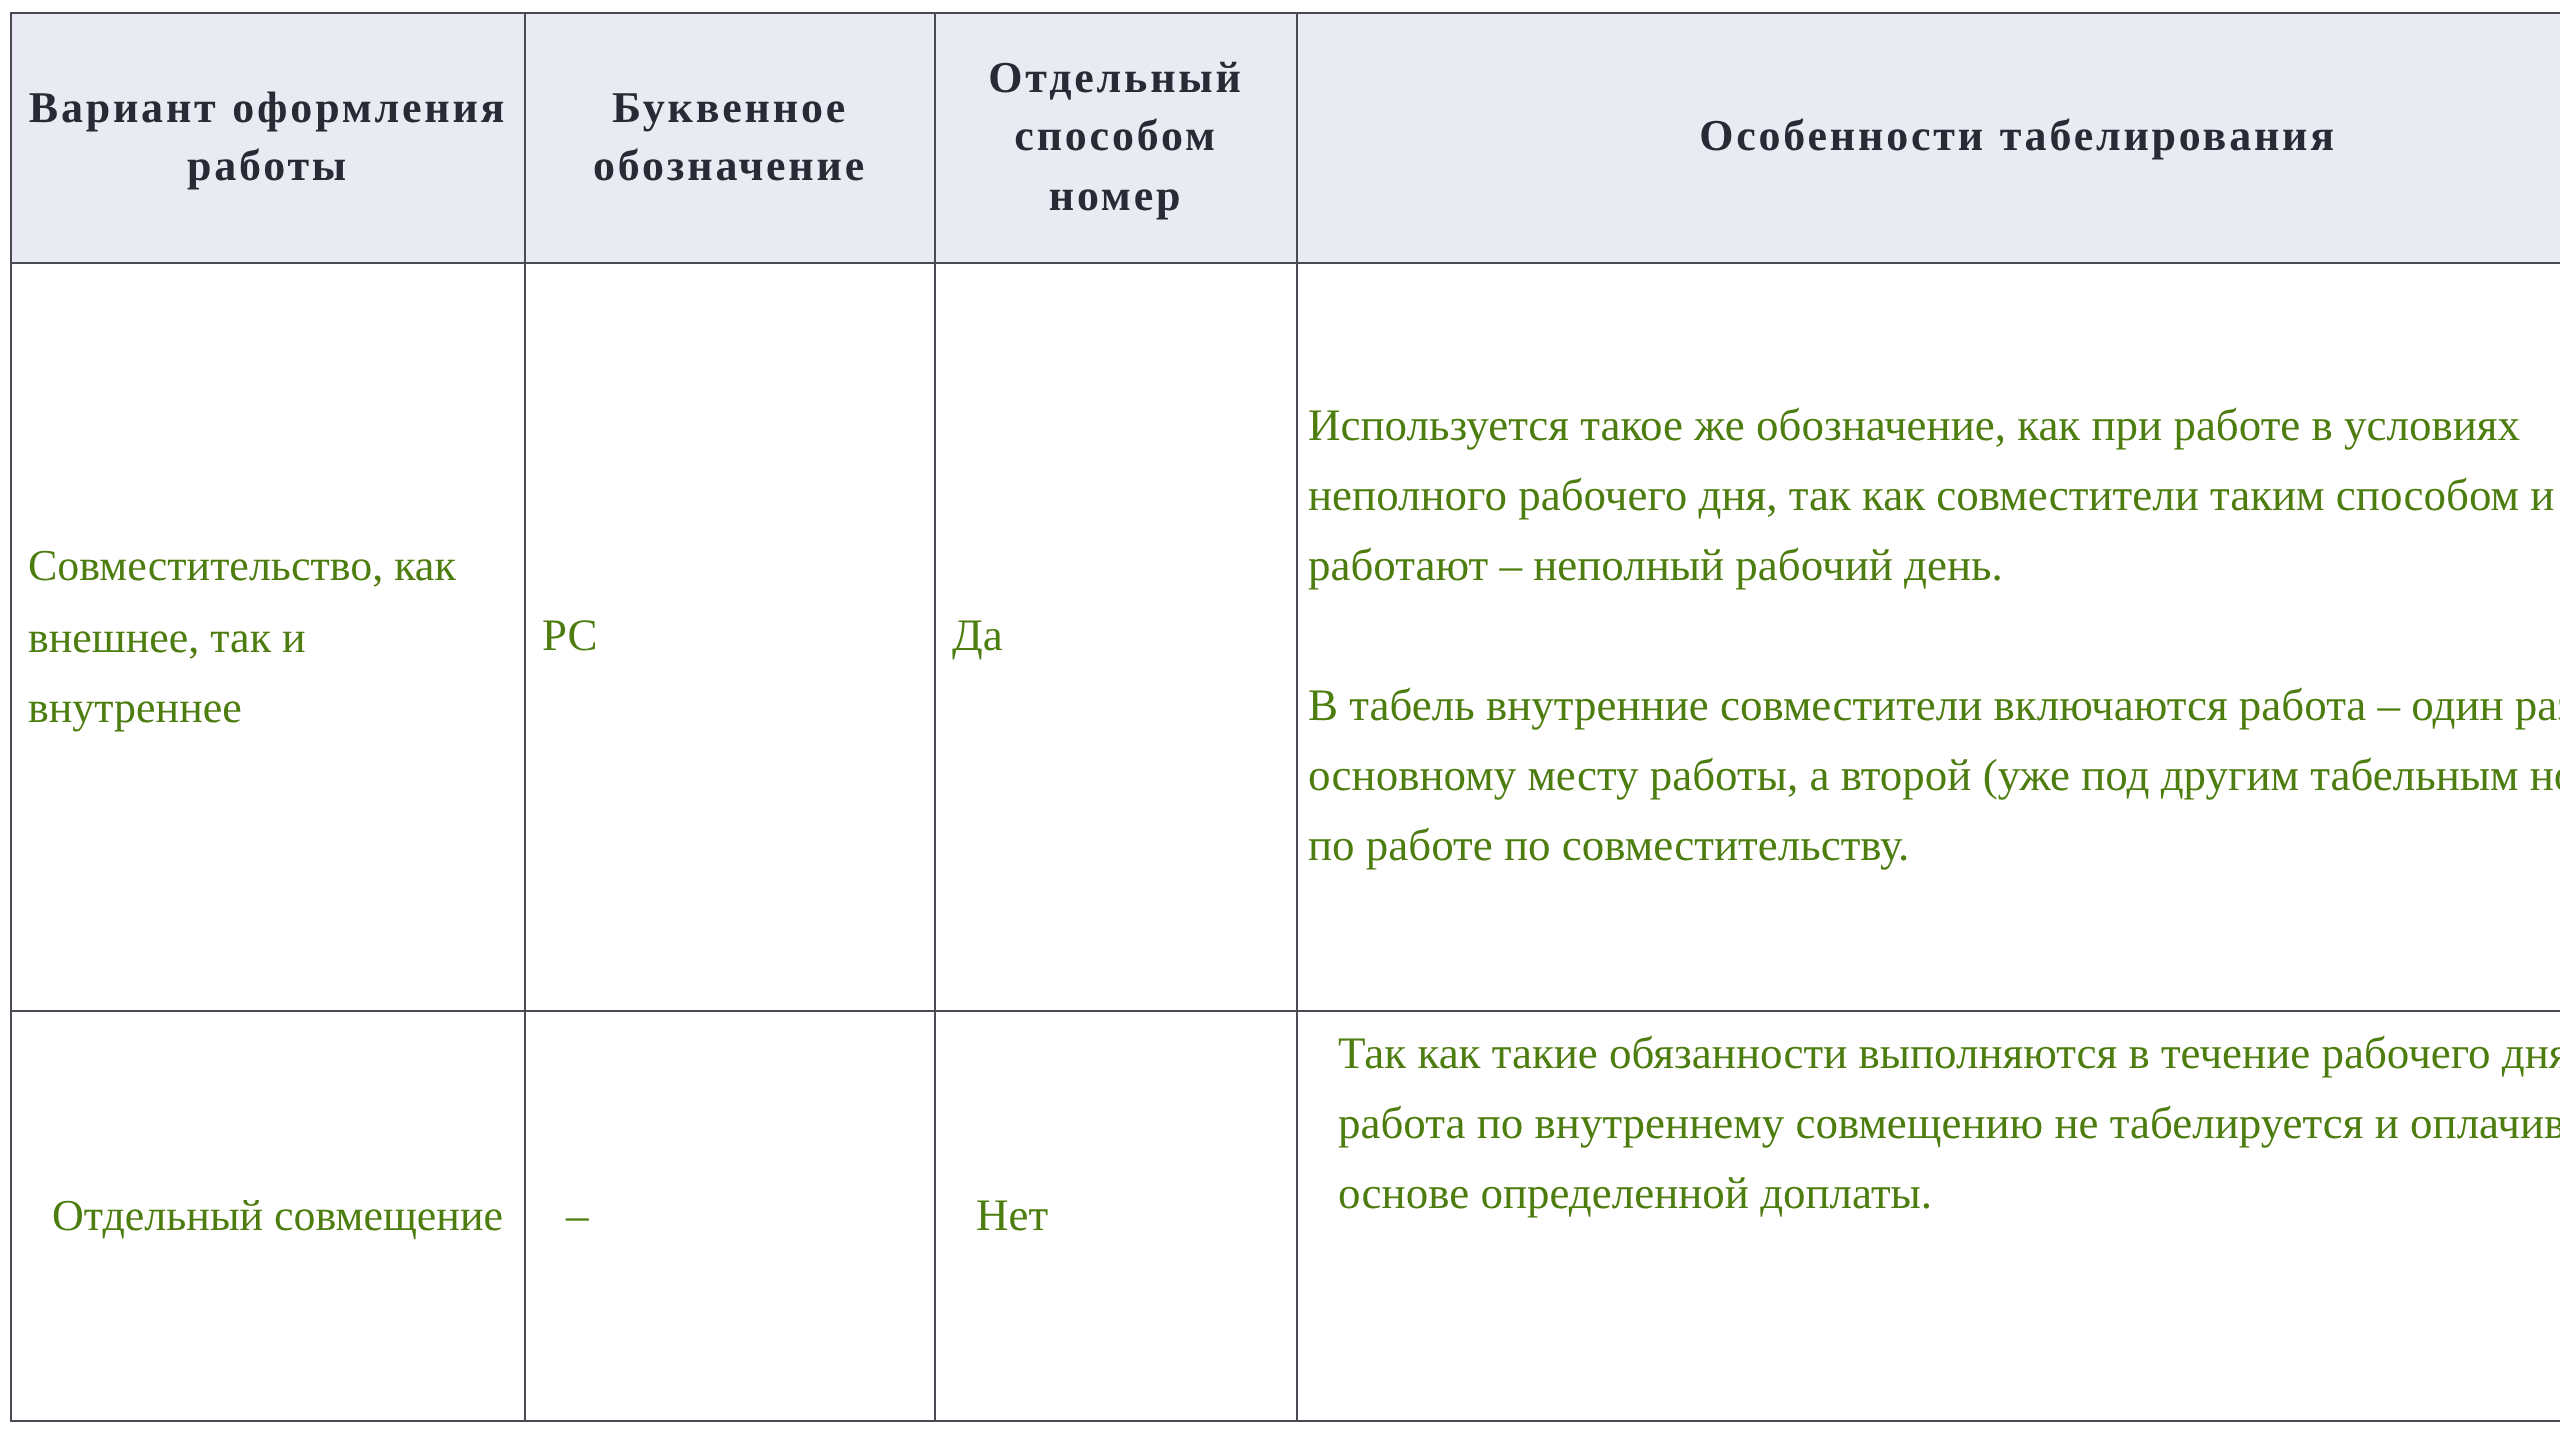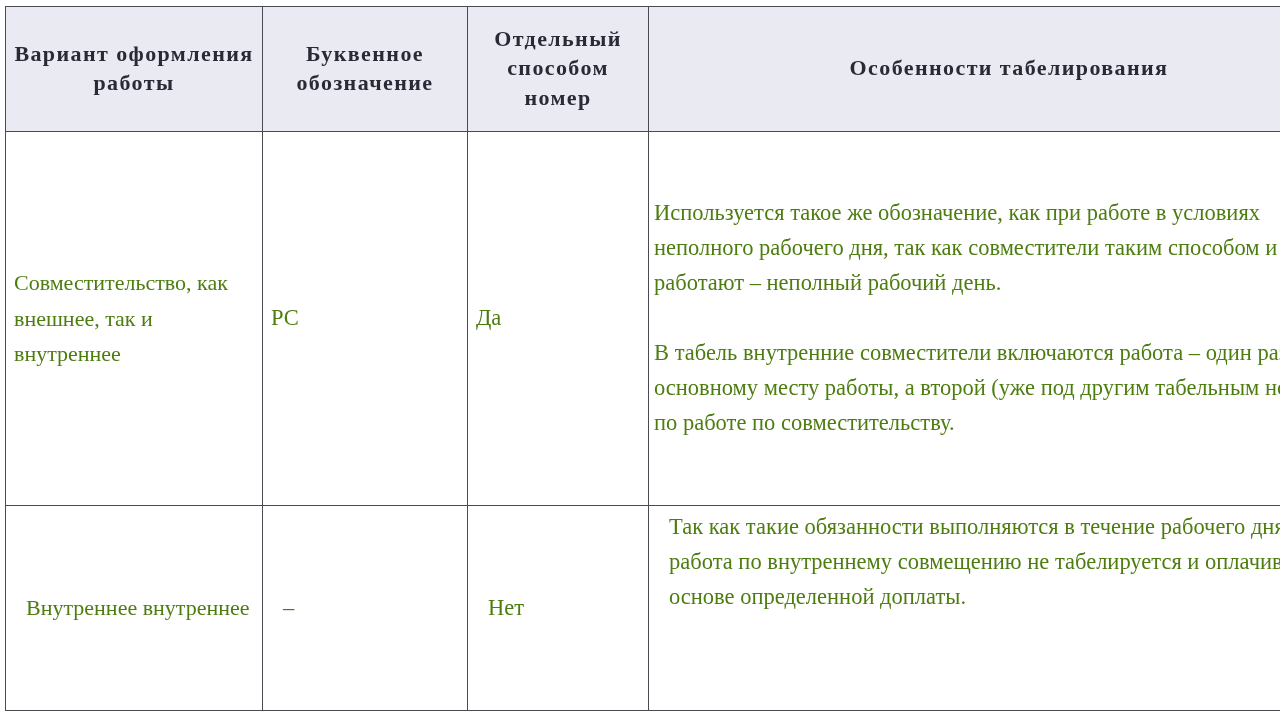--- a/index.html
+++ b/index.html
@@ -108,21 +108,21 @@
         <td class="cell-variant">Совместительство, как внешнее, так и внутреннее</td>
         <td class="cell-letter">РС</td>
         <td class="cell-number">Да</td>
         <td class="cell-features">
           <p>Используется такое же обозначение, как при работе в условиях неполного рабочего дня, так как совместители таким способом и работают – неполный рабочий день.</p>
           <p>В табель внутренние совместители включаются работа – один раз по основному месту работы, а второй (уже под другим табельным номером) по работе по совместительству.</p>
         </td>
       </tr>
 
       <tr class="row-2">
-        <td class="cell-variant">Внутреннее внутреннее</td>
+        <td class="cell-variant">Отдельный совмещение</td>
         <td class="cell-letter">–</td>
         <td class="cell-number">Нет</td>
         <td class="cell-features">
           <p>Так как такие обязанности выполняются в течение рабочего дня, то работа по внутреннему совмещению не табелируется и оплачивается на основе определенной доплаты.</p>
         </td>
       </tr>
 
     </tbody>
   </table>
 

